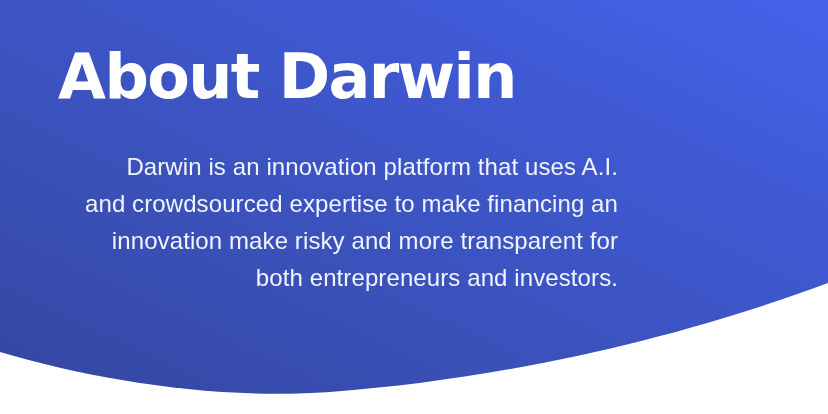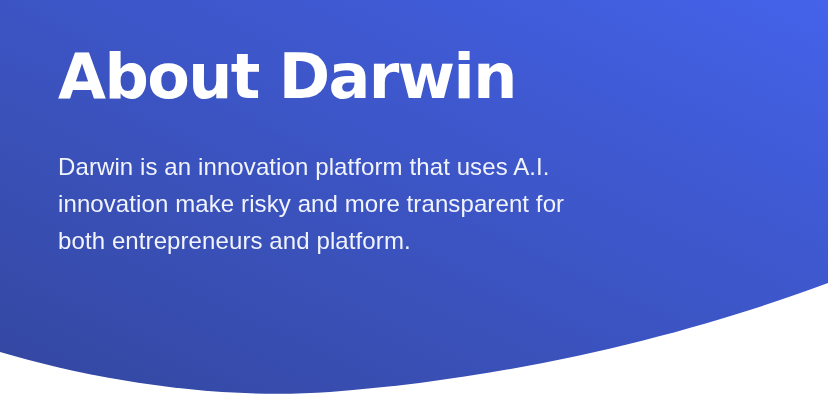--- a/index.html
+++ b/index.html
@@ -65,20 +65,21 @@
     left: 50px;
     top: 148px;
     margin: 0;
     width: 560px;
     color: #f2f4fb;
     font-family: "Liberation Sans", "DejaVu Sans", sans-serif;
     font-size: 24px;
     font-weight: normal;
     line-height: 37px;
     letter-spacing: 0.1px;
+    text-align: right;
   }
   .hero-paragraph .line {
     display: block;
     white-space: nowrap;
   }
 </style>
 </head>
 <body>
 
 <div class="screen">
@@ -98,18 +99,19 @@
                C 215,400 95,380 0,352 Z" fill="url(#heroGradient)"></path>
     </svg>
   </div>
 
   <div class="hero-content">
 
     <h1 class="hero-title">About Darwin</h1>
 
     <p class="hero-paragraph">
       <span class="line">Darwin is an innovation platform that uses A.I.</span>
+      <span class="line">and crowdsourced expertise to make financing an</span>
       <span class="line">innovation make risky and more transparent for</span>
-      <span class="line">both entrepreneurs and platform.</span>
+      <span class="line">both entrepreneurs and investors.</span>
     </p>
 
   </div>
 </div>
 
 </body></html>

